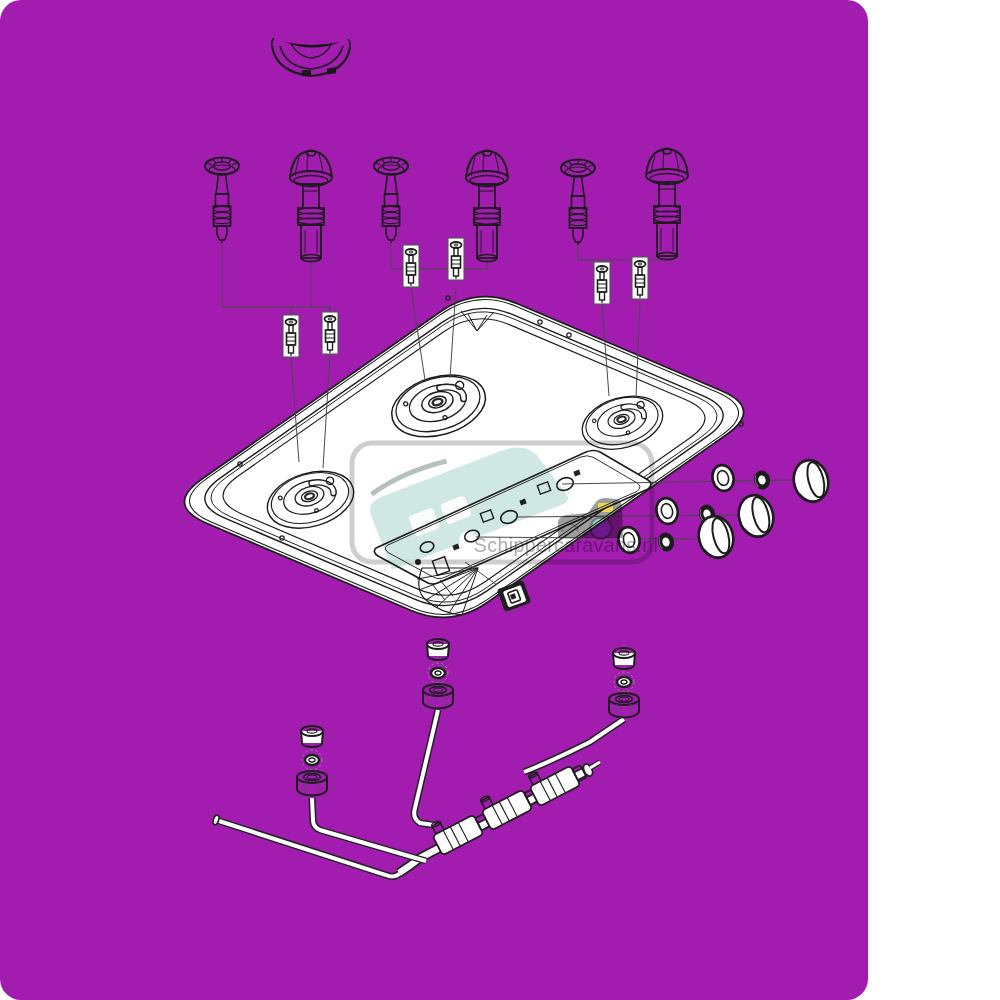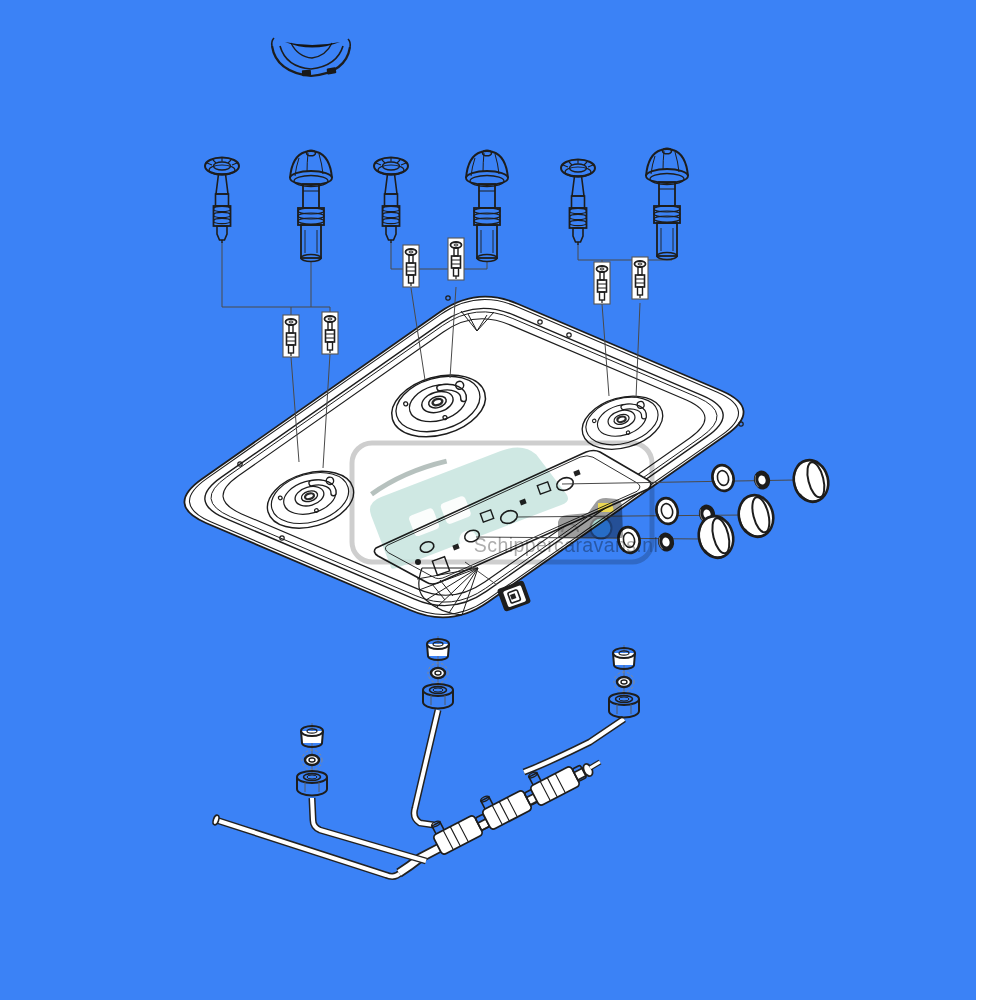--- a/index.html
+++ b/index.html
@@ -1,17 +1,17 @@
 <!DOCTYPE html>
 <html><head>
 <meta charset="utf-8">
 <style>
   html,body{margin:0;padding:0;background:#ffffff;}
-  .stage{position:relative;width:976px;height:1000px;background:#3b82f6;overflow:hidden;
-         font-family:"Liberation Sans", sans-serif;}
+  .stage{position:relative;width:868px;height:1000px;background:#a21caf;overflow:hidden;
+         font-family:"Liberation Sans", sans-serif;border-radius:21px;}
   svg{display:block;}
   .ln{stroke:#1d1d1d;fill:none;}
   .leader{stroke:#4a4a4a;stroke-width:1;fill:none;}
   .wm{mix-blend-mode:multiply;}
   text.wmtext{font-family:"Liberation Sans", sans-serif;font-size:19.5px;letter-spacing:.4px;opacity:.92;}
 </style>
 </head>
 <body>
 
 <div class="stage">

